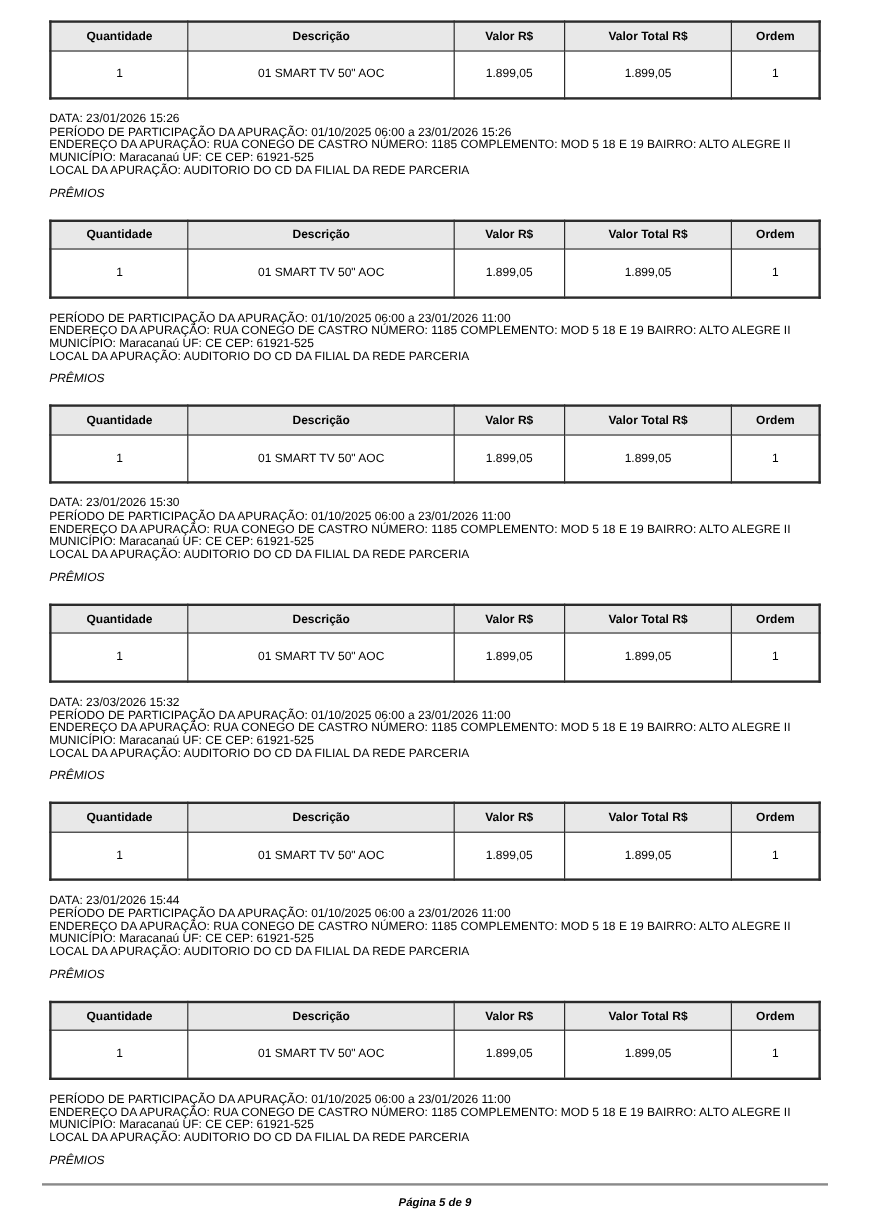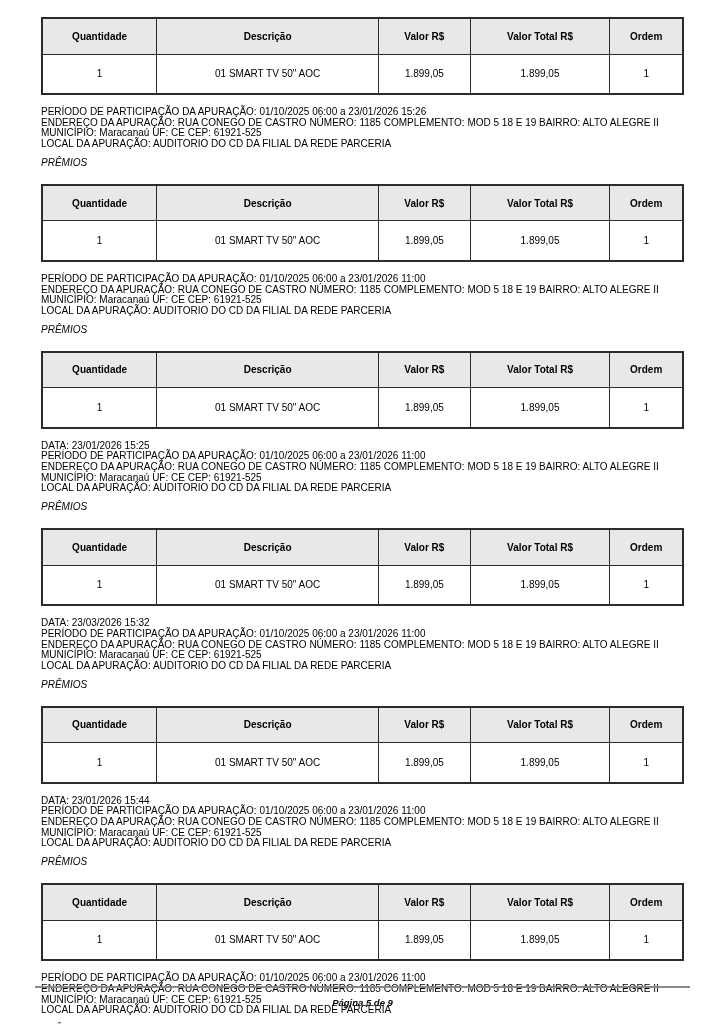--- a/index.html
+++ b/index.html
@@ -23,21 +23,21 @@
     border:1px solid #2b2b2b;
     text-align:center;
     vertical-align:middle;
     font-size:10px;
     overflow:hidden;
     white-space:nowrap;
   }
   table.prize th {
     background:#e8e8e8;
     font-weight:bold;
-    height:36px;
+    height:24px;
     padding:2px 1px;
   }
   table.prize td { height:40px; }
 
   .c-qtd   { width:17.9%; }
   .c-desc  { width:34.6%; }
   .c-valor { width:14.3%; }
   .c-total { width:21.8%; }
   .c-ordem { width:11.4%; }
 
@@ -82,20 +82,21 @@
         <tr>
           <td>1</td>
           <td>01 SMART TV 50" AOC</td>
           <td>1.899,05</td>
           <td>1.899,05</td>
           <td>1</td>
         </tr>
       </tbody>
     </table>
     <div class="info">
+      <div class="info-line">DATA: 23/01/2026 15:26</div>
       <div class="info-line">PERÍODO DE PARTICIPAÇÃO DA APURAÇÃO: 01/10/2025 06:00 a 23/01/2026 15:26</div>
       <div class="info-line">ENDEREÇO DA APURAÇÃO: RUA CONEGO DE CASTRO NÚMERO: 1185 COMPLEMENTO: MOD 5 18 E 19 BAIRRO: ALTO ALEGRE II</div>
       <div class="info-line">MUNICÍPIO: Maracanaú UF: CE CEP: 61921-525</div>
       <div class="info-line">LOCAL DA APURAÇÃO: AUDITORIO DO CD DA FILIAL DA REDE PARCERIA</div>
     </div>
     <div class="premios">PRÊMIOS</div>
   </section>
 
   <section class="block">
     <table class="prize">
@@ -156,21 +157,21 @@
         <tr>
           <td>1</td>
           <td>01 SMART TV 50" AOC</td>
           <td>1.899,05</td>
           <td>1.899,05</td>
           <td>1</td>
         </tr>
       </tbody>
     </table>
     <div class="info">
-      <div class="info-line">DATA: 23/01/2026 15:25</div>
+      <div class="info-line">DATA: 23/01/2026 15:30</div>
       <div class="info-line">PERÍODO DE PARTICIPAÇÃO DA APURAÇÃO: 01/10/2025 06:00 a 23/01/2026 11:00</div>
       <div class="info-line">ENDEREÇO DA APURAÇÃO: RUA CONEGO DE CASTRO NÚMERO: 1185 COMPLEMENTO: MOD 5 18 E 19 BAIRRO: ALTO ALEGRE II</div>
       <div class="info-line">MUNICÍPIO: Maracanaú UF: CE CEP: 61921-525</div>
       <div class="info-line">LOCAL DA APURAÇÃO: AUDITORIO DO CD DA FILIAL DA REDE PARCERIA</div>
     </div>
     <div class="premios">PRÊMIOS</div>
   </section>
 
   <section class="block">
     <table class="prize">

